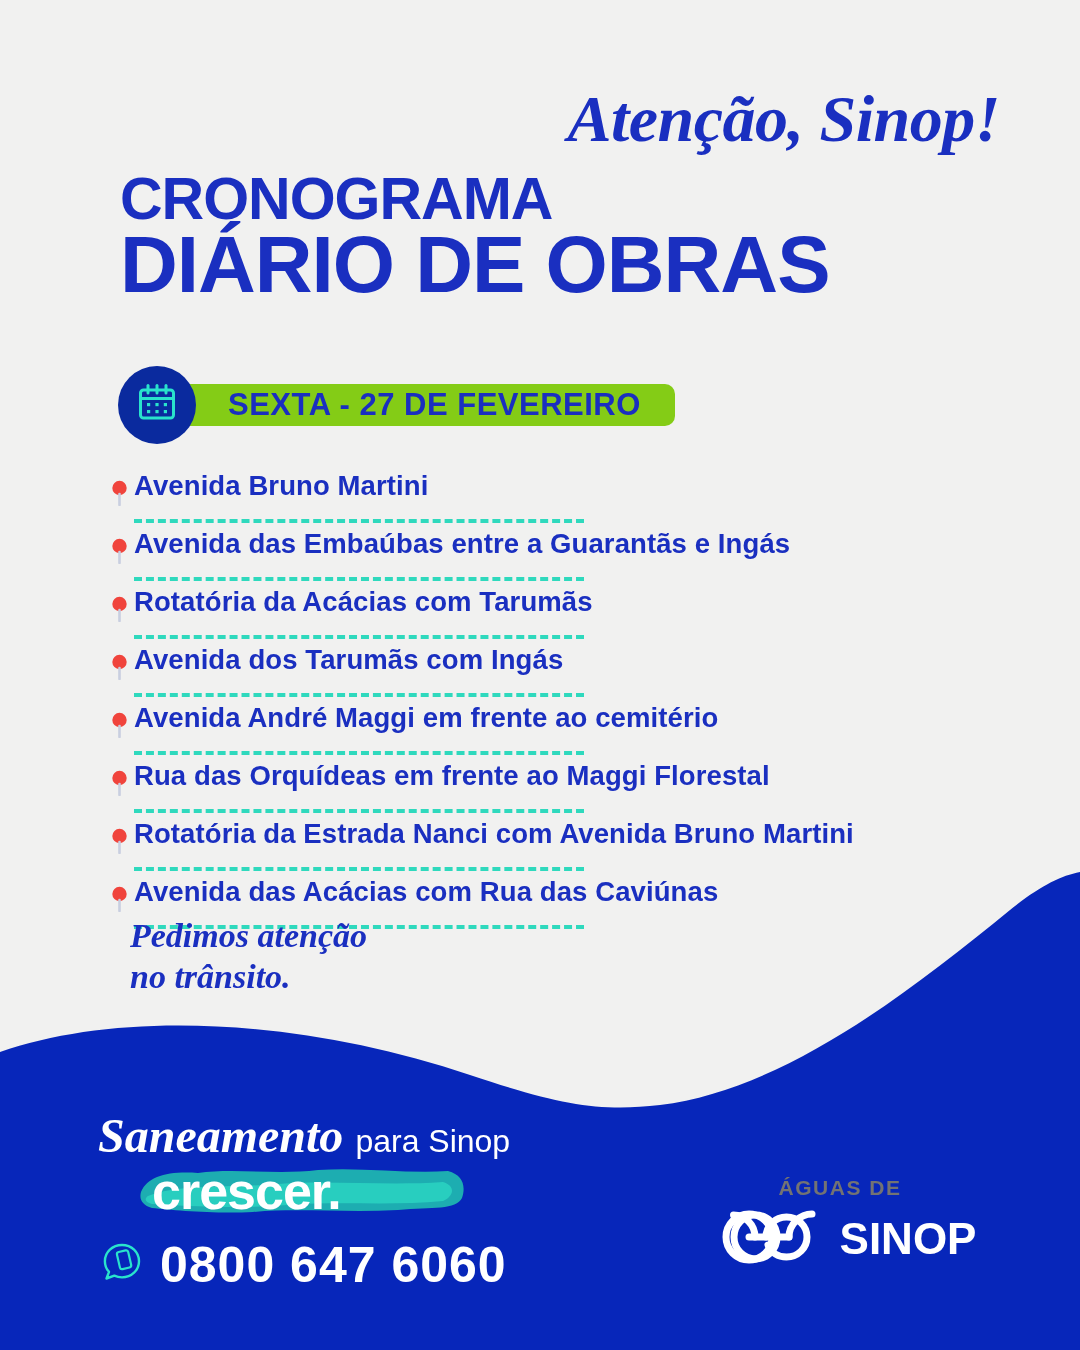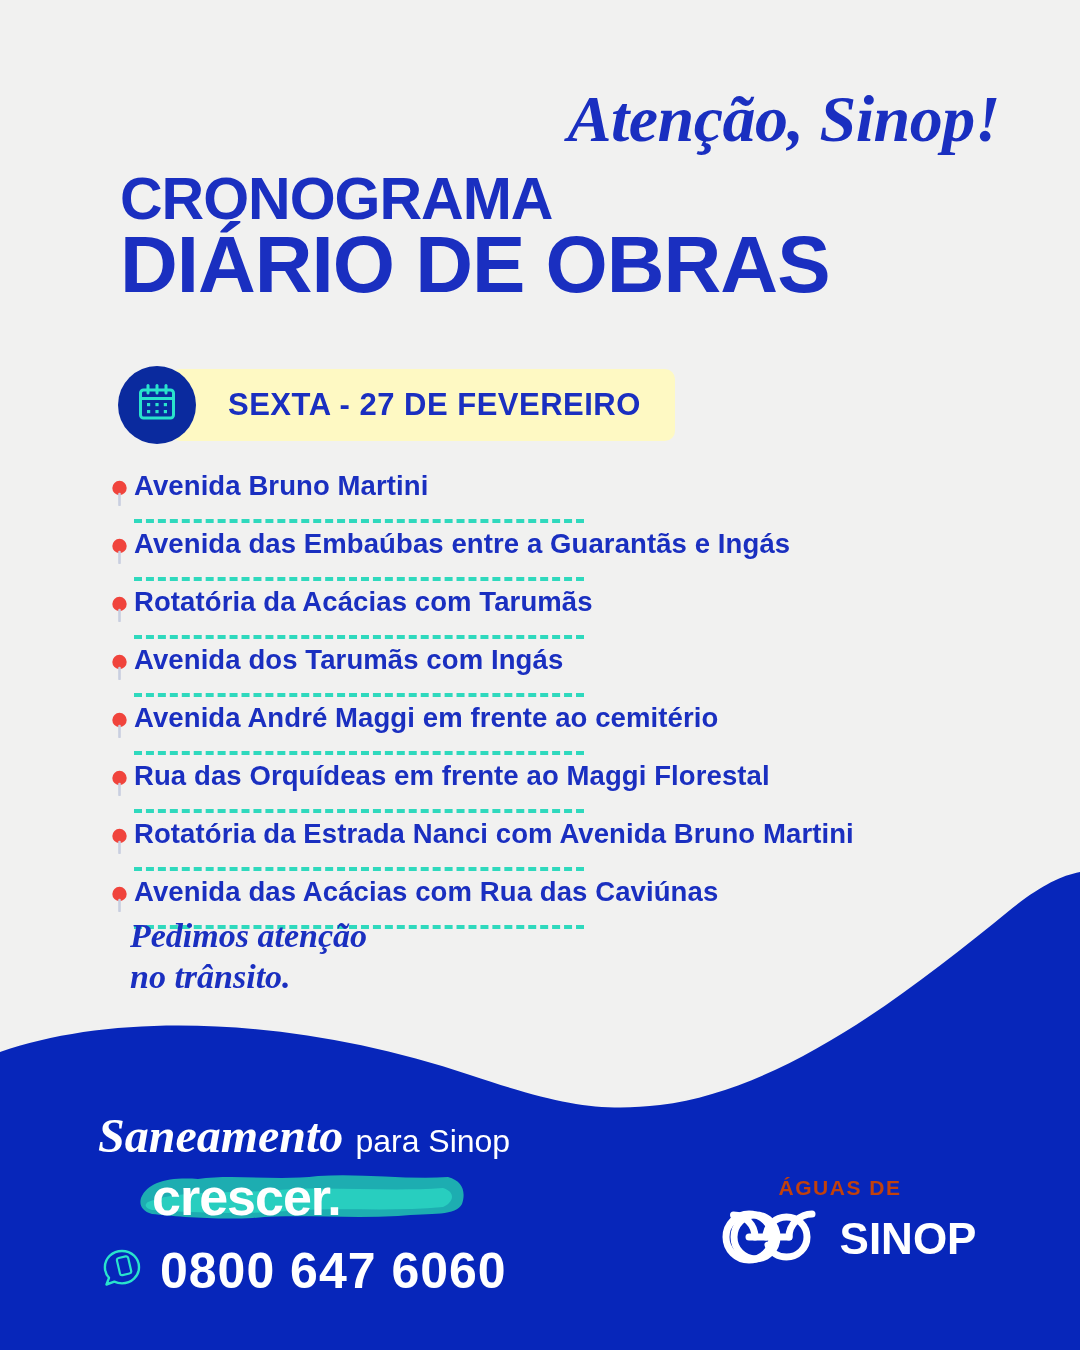--- a/index.html
+++ b/index.html
@@ -39,22 +39,22 @@
 
   
   .date-row{position:absolute;left:118px;top:366px;display:flex;align-items:center;height:78px;}
   .cal-circle{
     width:78px;height:78px;border-radius:50%;
     background:#0a2a9e;
     display:flex;align-items:center;justify-content:center;
     position:relative;z-index:2;flex:0 0 auto;
   }
   .date-pill{
-    height:72px;margin-left:-26px;
-    background:#fef9c3;
+    height:42px;margin-left:-26px;
+    background:#84cc16;
     border-radius:10px;
     display:flex;align-items:center;
     padding:0 34px 0 58px;
     position:relative;z-index:1;
   }
   .date-pill span{
     font-size:31px;font-weight:700;color:#1a2fc0;
     letter-spacing:0.5px;white-space:nowrap;
   }
 
@@ -87,39 +87,39 @@
   .san-line{display:flex;align-items:baseline;}
   .san{
     font-family:"Liberation Serif", serif;
     font-style:italic;font-weight:700;
     font-size:48px;color:#ffffff;line-height:1;
   }
   .para{
     margin-left:12px;
     font-size:32px;font-weight:400;color:#ffffff;line-height:1;
   }
-  .crescer-wrap{position:relative;margin-top:6px;height:62px;width:340px;margin-left:40px;}
+  .crescer-wrap{position:relative;height:62px;width:340px;margin-left:40px;}
   .brush{
     position:absolute;left:0;top:6px;width:330px;height:48px;
   }
   .crescer{
     position:absolute;left:14px;top:2px;
     font-size:52px;font-weight:700;color:#ffffff;letter-spacing:-1px;
     line-height:58px;
   }
   .phone-row{display:flex;align-items:center;margin-top:14px;}
   .phone-num{
     margin-left:16px;
     font-size:50px;font-weight:700;color:#ffffff;letter-spacing:1px;
   }
 
   
   .f-right{position:absolute;left:660px;top:1176px;width:360px;text-align:center;}
   .aguas{
-    font-size:21px;font-weight:700;color:#c2410c;letter-spacing:1.5px;
+    font-size:21px;font-weight:700;color:#737373;letter-spacing:1.5px;
     margin-bottom:6px;
   }
   .logo-row{display:flex;align-items:center;justify-content:center;}
   .sinop-word{
     margin-left:18px;
     font-size:44px;font-weight:700;color:#ffffff;letter-spacing:0px;line-height:1;
   }
 </style>
 </head>
 <body>

